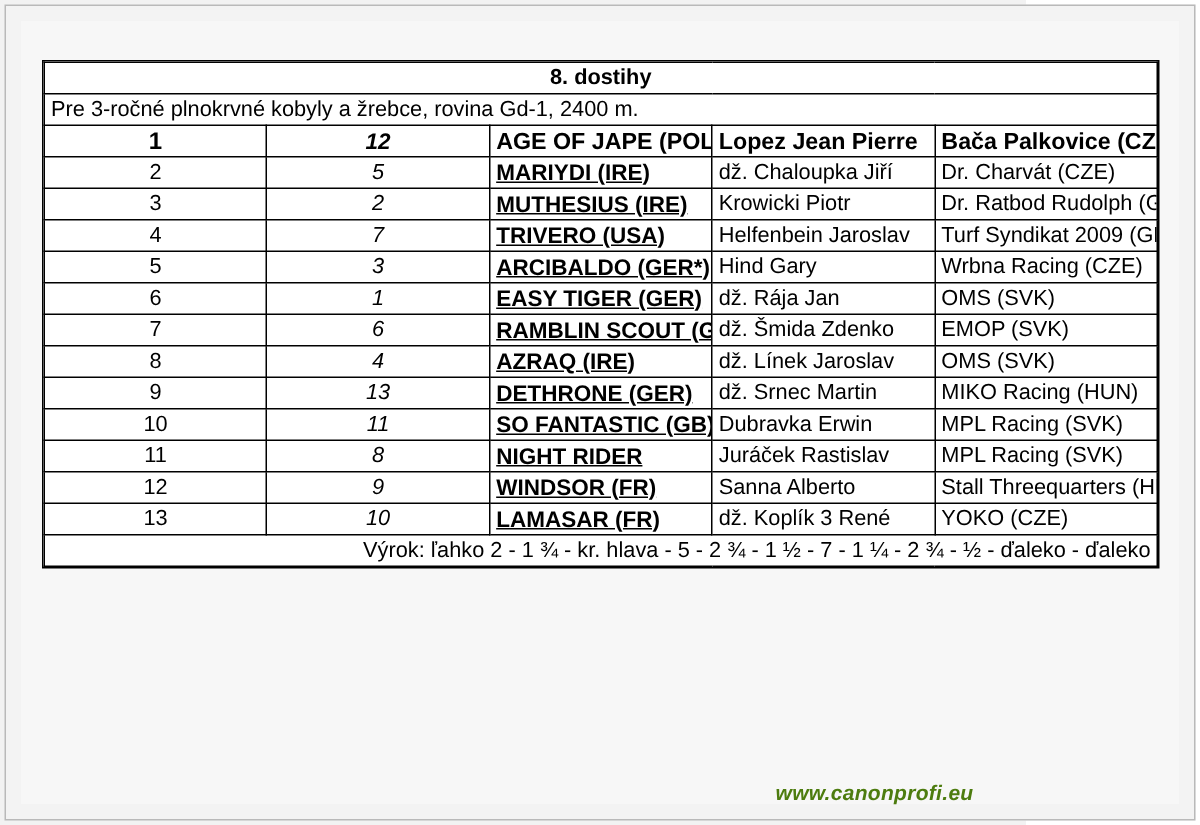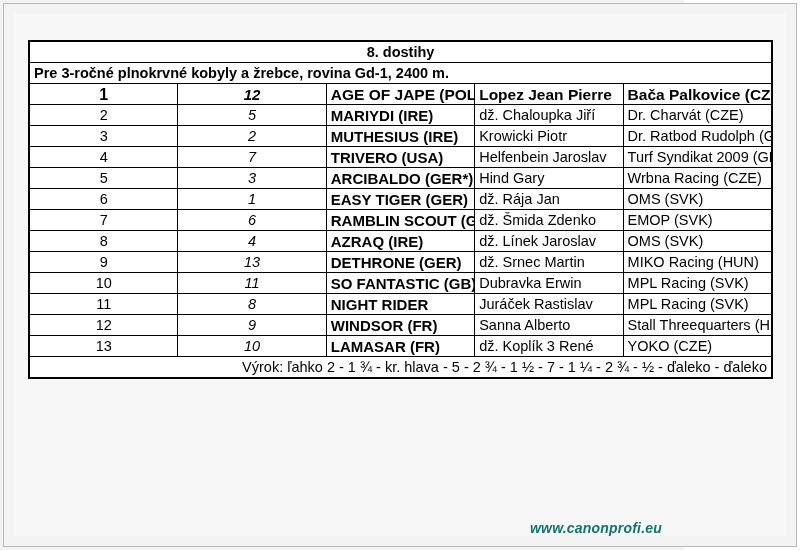--- a/index.html
+++ b/index.html
@@ -71,21 +71,21 @@
     font-size: 15px;
   }
   .subtitle-row td {
     text-align: center;
     font-weight: bold;
     font-size: 15px;
   }
   .cond-row td {
     text-align: left;
     font-size: 14px;
-    font-weight: bold;
+    font-weight: normal;
     padding-left: 6px;
   }
   .col-num {
     width: 36px;
     text-align: center;
   }
   .col-start {
     width: 40px;
     text-align: center;
     font-style: italic;
@@ -113,34 +113,35 @@
     font-style: italic;
     font-size: 15px;
   }
   tr.data-row .col-num {
     font-weight: normal;
     font-size: 14.5px;
   }
   tr.data-row .col-horse {
     font-weight: bold;
     font-size: 15px;
+    text-decoration: underline;
   }
   .result-row td {
     text-align: right;
     font-size: 14px;
     padding-left: 6px;
   }
   .watermark {
     position: absolute;
-    right: 22px;
+    right: 35px;
     bottom: 14px;
     font-size: 14px;
     font-style: italic;
     font-weight: bold;
-    color: #0f766e;
+    color: #4d7c0f;
     letter-spacing: 0.2px;
   }
 </style>
 </head>
 <body>
 
 <div class="page">
   <div class="frame">
     <div class="inner-shadow"></div>
   </div>

